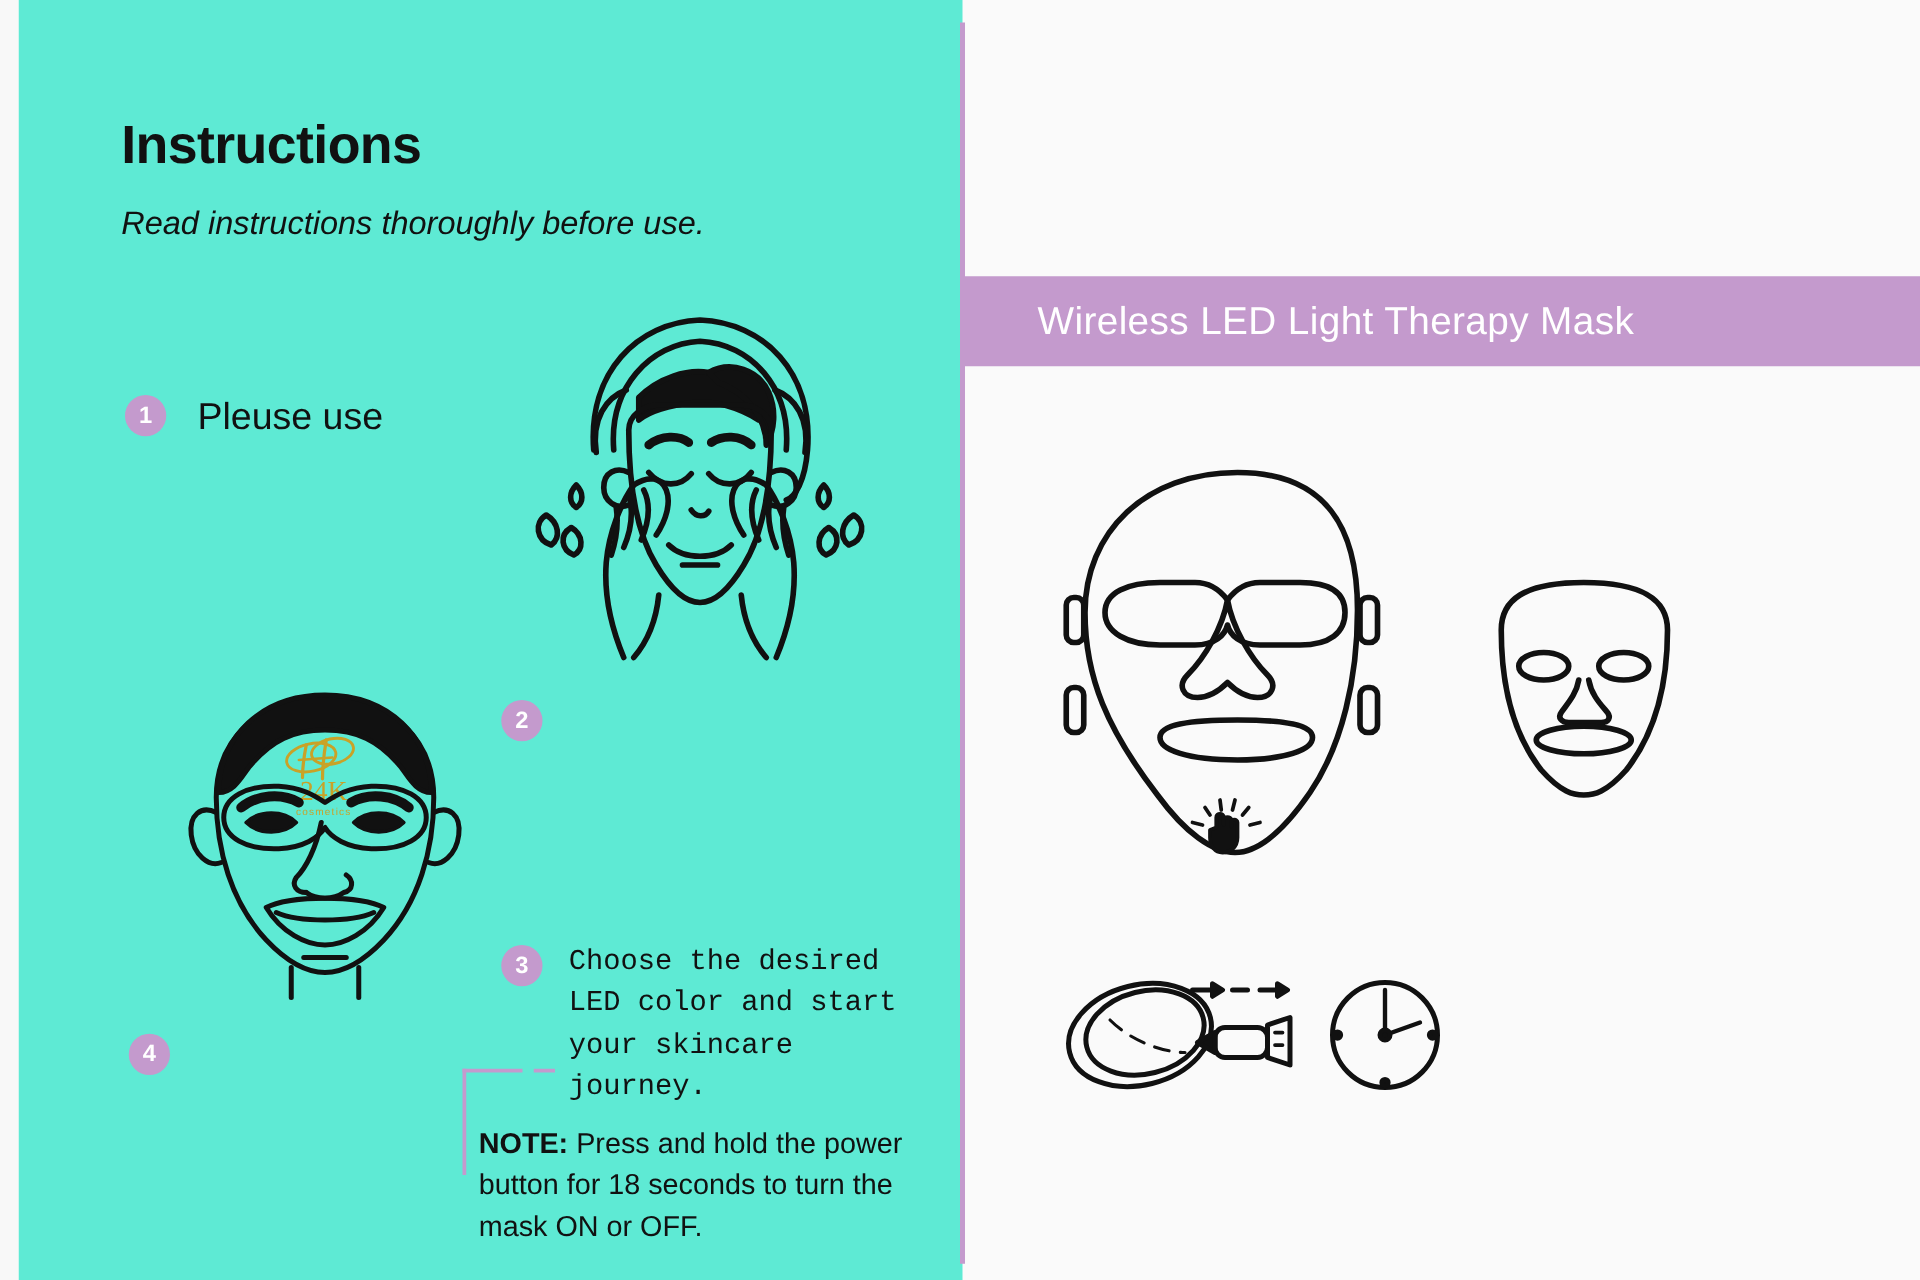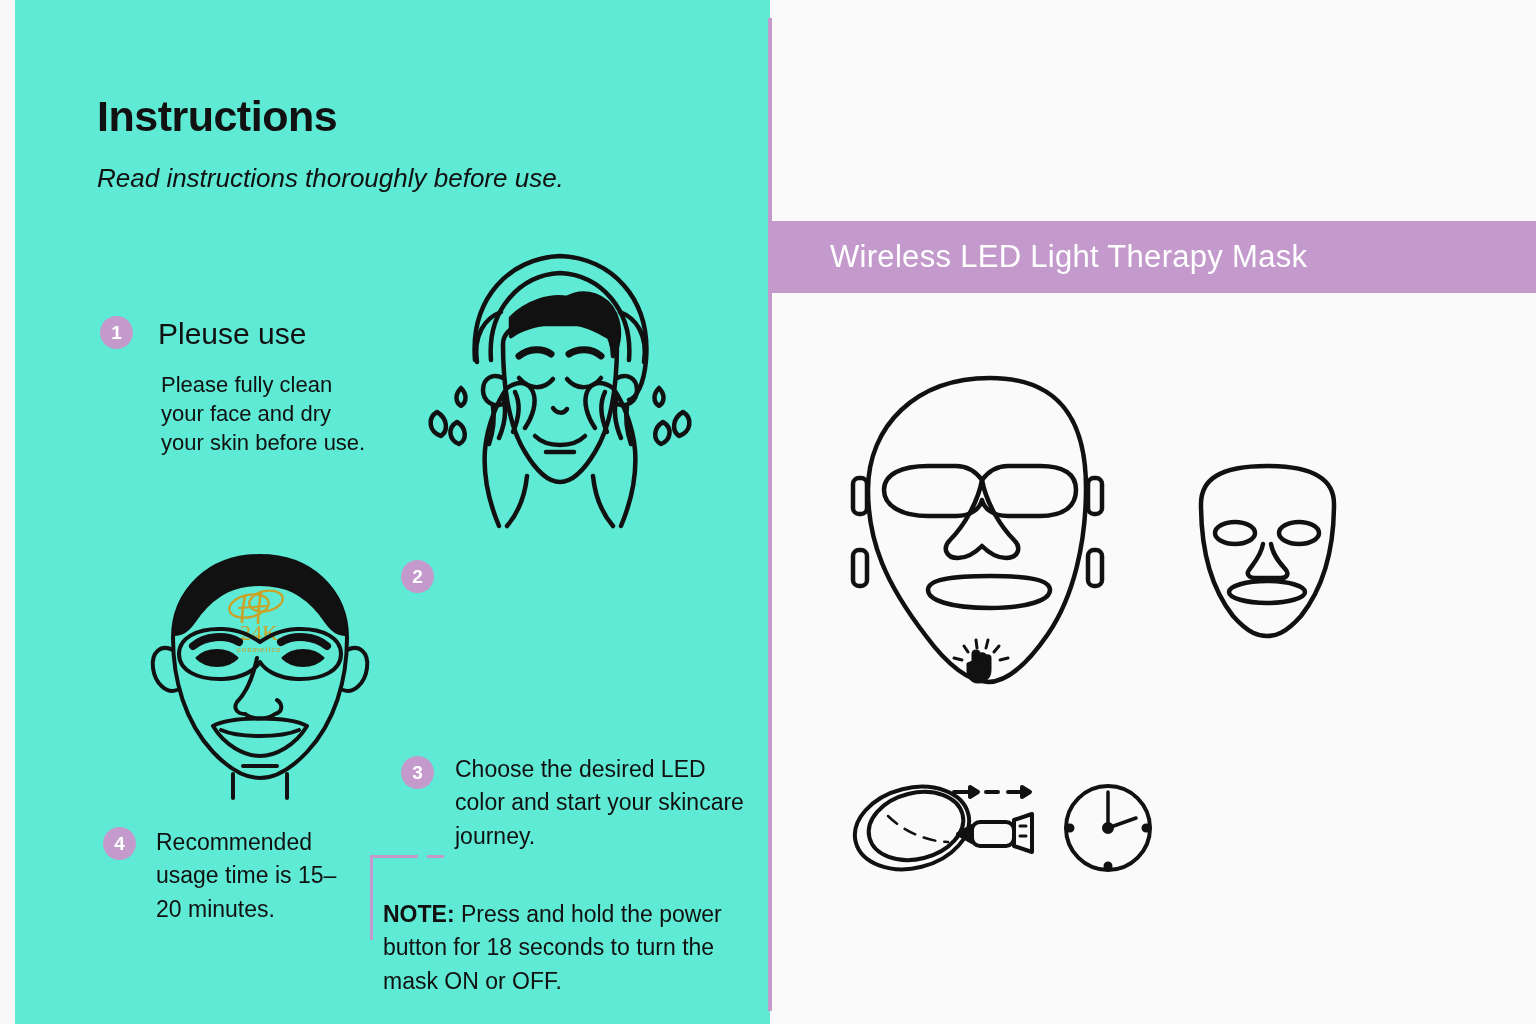--- a/index.html
+++ b/index.html
@@ -30,21 +30,21 @@
     display:flex;align-items:center;justify-content:center;line-height:1;
   }
 
   
   .s1-title{position:absolute;left:143px;top:317px;font-size:30px;font-weight:normal;}
   .s1-body{position:absolute;left:146px;top:370px;width:210px;font-size:22px;line-height:1.32;}
 
   
   .s2-body{position:absolute;left:440px;top:553px;width:300px;font-size:23px;line-height:1.45;}
   
-  .s3-body{position:absolute;left:440px;top:753px;width:295px;font-size:23px;line-height:1.45;}
+  .s3-body{position:absolute;left:440px;top:753px;width:295px;font-size:23px;line-height:1.45;font-family:Liberation Mono, monospace;}
   
   .s4-body{position:absolute;left:141px;top:826px;width:200px;font-size:23px;line-height:1.45;}
 
   
   .note-bracket{position:absolute;left:355px;top:855px;width:70px;height:85px;}
   .note-bracket .vline{position:absolute;left:0;top:0;width:3px;height:85px;background:#c49acd;}
   .note-bracket .hline{position:absolute;left:0;top:0;width:48px;height:3px;background:#c49acd;}
   .note-bracket .dash{position:absolute;left:57px;top:0;width:17px;height:3px;background:#c49acd;}
   .note-body{position:absolute;left:368px;top:898px;width:360px;font-size:23px;line-height:1.45;}
   .note-body b{font-weight:bold;}
@@ -109,21 +109,20 @@
         <path d="M22 172 C32 178 34 190 26 196 C14 192 12 178 22 172 Z"></path>
         <path d="M42 182 C52 188 52 200 44 204 C34 200 32 188 42 182 Z"></path>
         <path d="M244 148 C238 154 238 162 244 166 C250 162 250 154 244 148 Z"></path>
         <path d="M268 172 C258 178 256 190 264 196 C276 192 278 178 268 172 Z"></path>
         <path d="M248 182 C238 188 238 200 246 204 C256 200 258 188 248 182 Z"></path>
       </svg>
     </div>
 
     <div class="step-num" style="left:85px;top:316px;">1</div>
     <div class="s1-title">Pleuse use</div>
-    <div class="s1-body">Please fully clean your face and dry your skin before use.</div>
 
     <div style="position:absolute;left:120px;top:530px;">
       <svg width="250" height="270" viewBox="0 0 250 270" fill="none" stroke="#111" stroke-width="4" stroke-linecap="round" stroke-linejoin="round">
 
         <path d="M38 108 C38 62 72 28 125 28 C178 28 212 62 212 108 C212 150 200 192 172 222 C154 241 139 248 125 248 C111 248 96 241 78 222 C50 192 38 150 38 108 Z"></path>
 
         <path d="M38 120 C26 114 16 122 18 138 C20 154 32 164 42 160"></path>
         <path d="M212 120 C224 114 234 122 232 138 C230 154 218 164 208 160"></path>
 
         <path d="M40 104 C40 60 74 26 125 26 C176 26 210 60 210 104 C198 104 192 92 186 84 C168 62 150 54 125 54 C100 54 82 62 64 84 C58 92 52 104 40 104 Z" fill="#111" stroke="#111"></path>
@@ -157,21 +156,20 @@
         <path d="M152 244 L152 268"></path>
       </svg>
     </div>
 
     <div class="step-num" style="left:386px;top:560px;">2</div>
 
     <div class="step-num" style="left:386px;top:756px;">3</div>
     <div class="s3-body">Choose the desired LED color and start your skincare journey.</div>
 
     <div class="step-num" style="left:88px;top:827px;">4</div>
-    <div class="s4-body">Recommended usage time is 15–20 minutes.</div>
 
     <div class="note-bracket">
       <div class="hline"></div>
       <div class="dash"></div>
       <div class="vline"></div>
     </div>
     <div class="note-body"><b>NOTE:</b><span> Press and hold the power button for 18 seconds to turn the mask ON or OFF.</span></div>
   </div>
 
   <div class="right-panel">

